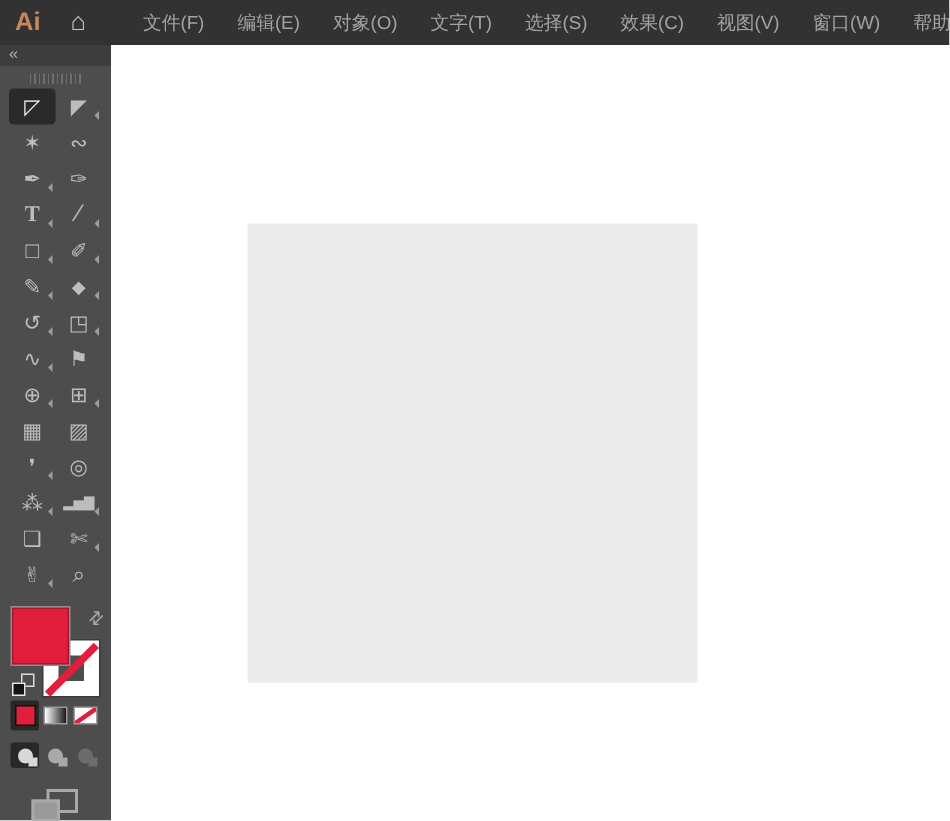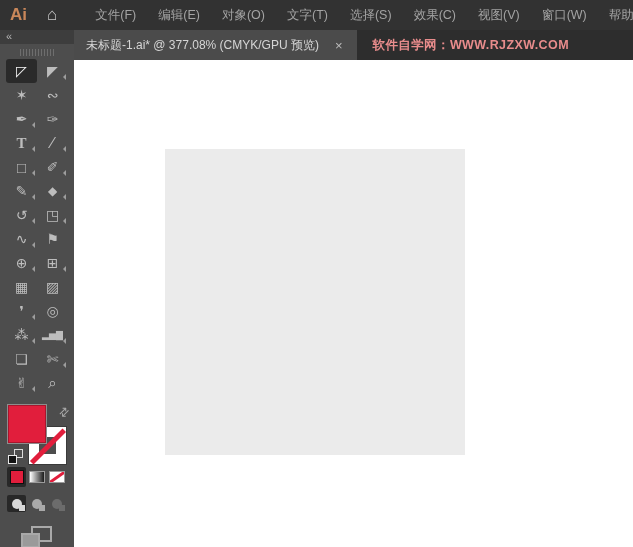--- a/index.html
+++ b/index.html
@@ -100,27 +100,20 @@
         <div class="menuitem" data-name="menu-item-type">文字(T)</div>
         <div class="menuitem" data-name="menu-item-select">选择(S)</div>
         <div class="menuitem" data-name="menu-item-effect">效果(C)</div>
         <div class="menuitem" data-name="menu-item-view">视图(V)</div>
         <div class="menuitem" data-name="menu-item-window">窗口(W)</div>
         <div class="menuitem" data-name="menu-item-help">帮助(H)</div>
       </div>
 
   </div>
 
-  <div class="tabbar" data-name="tab-bar">
-    <div class="tab" data-name="document-tab">
-      <span data-name="document-tab-title">未标题-1.ai* @ 377.08% (CMYK/GPU 预览)</span>
-      <span class="tabclose" data-name="close-tab-icon">×</span>
-    </div>
-    <span class="promo" data-name="promo-text">软件自学网：WWW.RJZXW.COM</span>
-  </div>
 
   <div class="toolbar" data-name="tools-panel">
     <div class="tb-head" data-name="collapse-toolbar-button">«</div>
     <div class="grip" data-name="toolbar-grip"></div>
     <div class="tools" data-name="tool-grid">
         <div class="tool sel" data-name="selection-tool">
           <span class="glyph" data-name="selection-tool-icon">◸</span>
         </div>
         <div class="tool fly" data-name="direct-selection-tool">
           <span class="glyph" data-name="direct-selection-tool-icon">◤</span>

